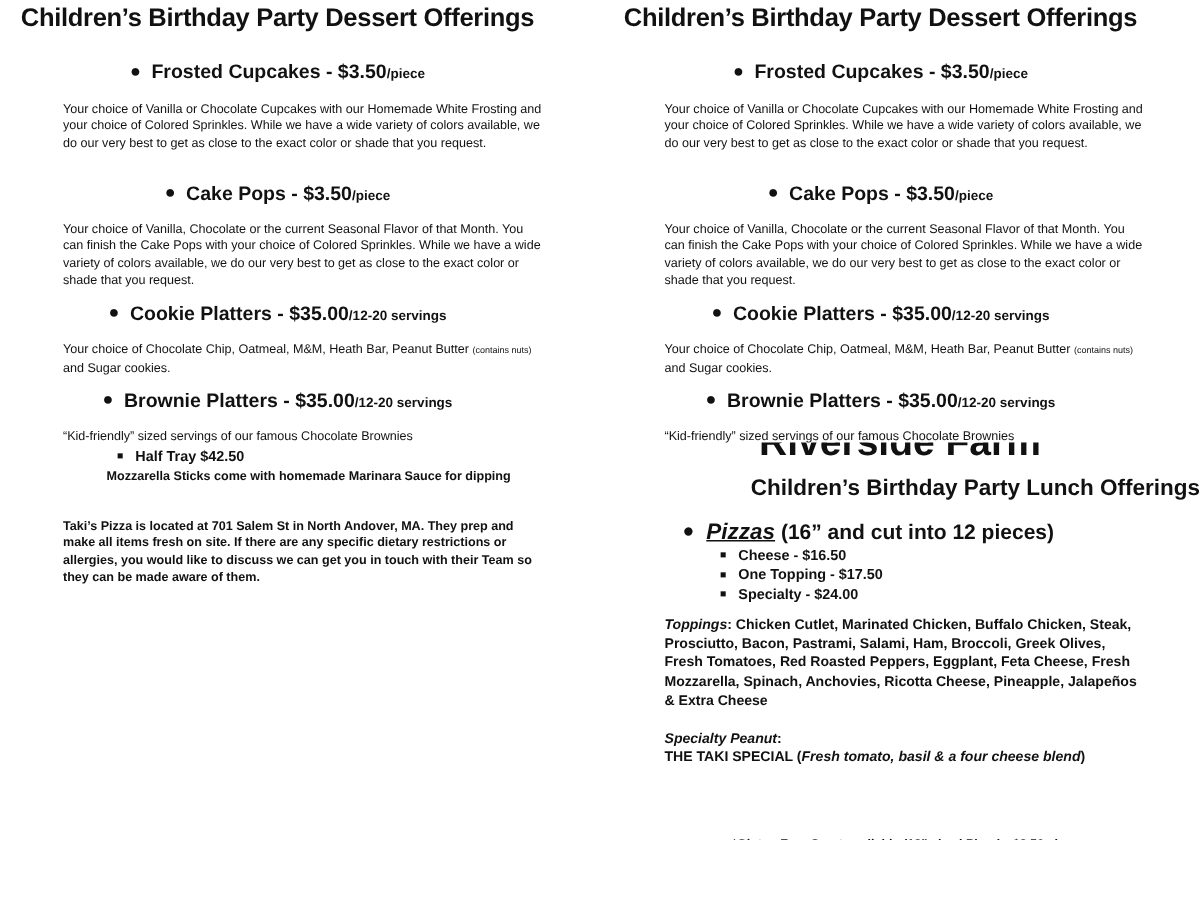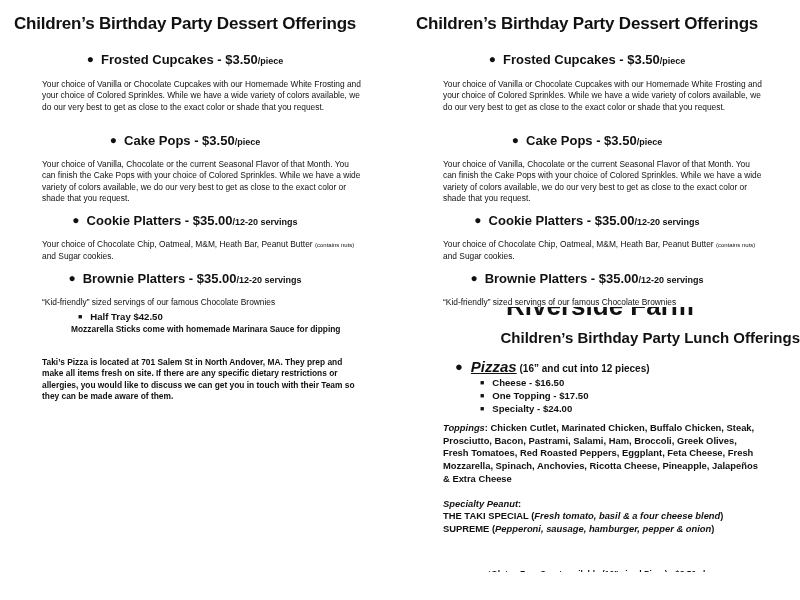--- a/index.html
+++ b/index.html
@@ -3,21 +3,21 @@
   <meta charset="utf-8">
   <style>
     * { margin: 0; padding: 0; box-sizing: border-box; }
     html, body {
       width: 800px; height: 600px; overflow: hidden;
       background: #ffffff;
       color: #111111;
       font-family: "Liberation Sans", "DejaVu Sans", sans-serif;
     }
     .viewport { position: relative; width: 800px; height: 600px; overflow: hidden; background: #fff; }
-    .page { position: absolute; top: 12px; width: 400px; height: 560px; overflow: hidden; }
+    .page { position: absolute; top: 0; width: 400px; height: 560px; overflow: hidden; }
     .page.left { left: 0; }
     .page.right { left: 400px; }
 
     .abs { position: absolute; white-space: nowrap; }
 
     .title {
       font-weight: bold; font-size: 17px; letter-spacing: -0.2px;
       left: 0; width: 370px; text-align: center;
     }
     .item-head {
@@ -41,21 +41,21 @@
     
     .farm-partial {
       left: 0; width: 400px; text-align: center; font-weight: bold; font-size: 26px;
       top: 281px; height: 12px; overflow: hidden; line-height: 30px;
     }
     .farm-partial span { position: relative; top: -16px; }
     .lunch-title { font-weight: bold; font-size: 15px; left: 0; width: 400px; text-align: right; }
     .cat-head { font-size: 15px; font-weight: bold; }
     .cat-head .dot { font-size: 13px; margin-right: 8px; position: relative; top: -1px; }
     .cat-head .cat-name { font-style: italic; text-decoration: underline; }
-    .cat-head .cat-note { font-size: 10px; font-style: normal; text-decoration: none; }
+    .cat-head .cat-note { font-size: 14px; font-style: normal; text-decoration: none; }
     .bold-para {
       left: 43px; width: 320px; white-space: normal;
       font-weight: bold; font-size: 9.4px; line-height: 12.7px;
     }
     .bold-para .it { font-style: italic; }
     .lines { left: 43px; font-weight: bold; font-size: 9.4px; line-height: 12.4px; }
     .lines .it { font-style: italic; }
     .gluten { font-weight: bold; font-size: 8.4px; left: 88px; text-decoration: underline; }
   </style>
 </head>
@@ -141,21 +141,20 @@
       <span class="sq">■</span><span>Specialty - $24.00</span>
     </div>
 
     <div class="abs bold-para" style="top:410px;">
       <span class="it">Toppings</span><span>: Chicken Cutlet, Marinated Chicken, Buffalo Chicken, Steak, Prosciutto, Bacon, Pastrami, Salami, Ham, Broccoli, Greek Olives, Fresh Tomatoes, Red Roasted Peppers, Eggplant, Feta Cheese, Fresh Mozzarella, Spinach, Anchovies, Ricotta Cheese, Pineapple, Jalapeños &amp; Extra Cheese</span>
     </div>
 
     <div class="abs lines" style="top:486px;">
       <div><span class="it">Specialty Peanut</span>:</div>
       <div><span>THE TAKI SPECIAL</span> (<span class="it">Fresh tomato, basil &amp; a four cheese blend</span>)</div>
-      <div><span>SUPREME</span> (<span class="it">Pepperoni, sausage, hamburger, pepper &amp; onion</span>)</div>
     </div>
 
     <div class="abs gluten" style="top:557px;">*Gluten Free Crust available (12” sized Pizza) - $3.50 charge</div>
 
     <div class="abs cat-head" style="top:579px; left:55px;">
       <span class="dot">●</span><span class="cat-name">Chicken Fingers</span>
     </div>
     <div class="abs sub-bullet" style="top:596px; left:80px;">
       <span class="sq">■</span><span>Half Tray (approx. 40 tenders) $42.50</span>
     </div>

